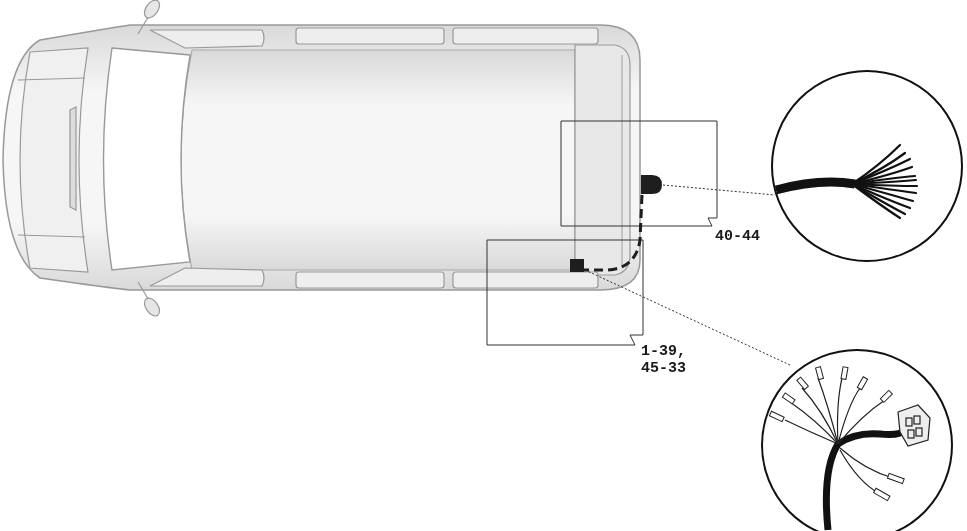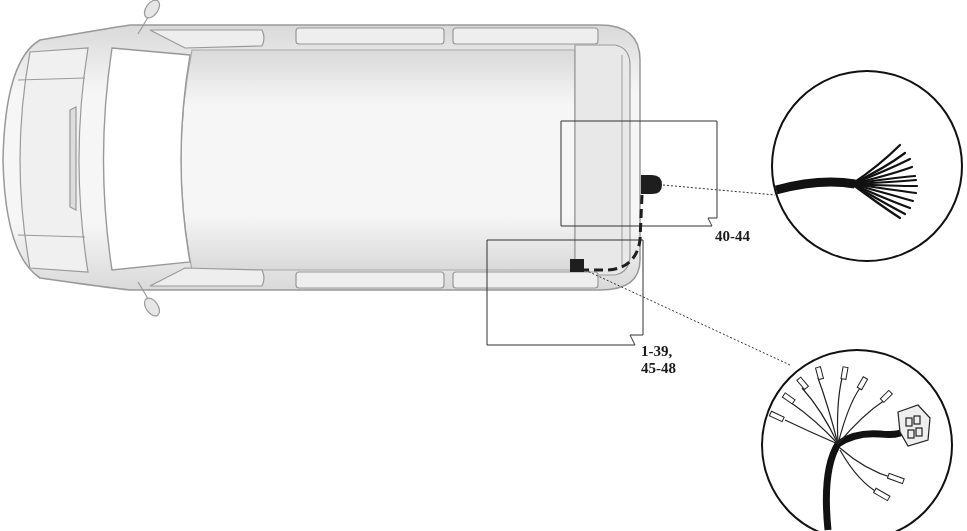--- a/index.html
+++ b/index.html
@@ -1,20 +1,20 @@
 <!DOCTYPE html>
 <html><head>
 <meta charset="utf-8">
 <style>
   html, body { margin: 0; padding: 0; background: #ffffff; }
   body { width: 967px; height: 531px; position: relative; overflow: hidden;
          font-family: "Liberation Sans", sans-serif; }
   svg { position: absolute; left: 0; top: 0; }
   .label { position: absolute; font-weight: bold; font-size: 15px; line-height: 17px;
-           color: #1a1a1a; font-family: Liberation Serif, serif; }
+           color: #1a1a1a; font-family: Liberation Mono, monospace; text-align: right; }
   #lbl-a { left: 715px; top: 228px; }
   #lbl-b { left: 641px; top: 343px; }
 </style>
 </head>
 <body>
 
 <svg width="967" height="531" viewBox="0 0 967 531" xmlns="http://www.w3.org/2000/svg">
   <defs>
     <linearGradient id="bodyGrad" x1="0" y1="0" x2="0" y2="1">
       <stop offset="0" stop-color="#d9d9d9"></stop>
@@ -138,14 +138,14 @@
       <rect x="916" y="428" width="6" height="8"></rect>
     </g>
   </g>
 </svg>
 
 <div class="label" id="lbl-a">
   <span>40-44</span>
 </div>
 <div class="label" id="lbl-b">
   <div>1-39,</div>
-  <div>45-48</div>
+  <div>45-33</div>
 </div>
 
 </body></html>

